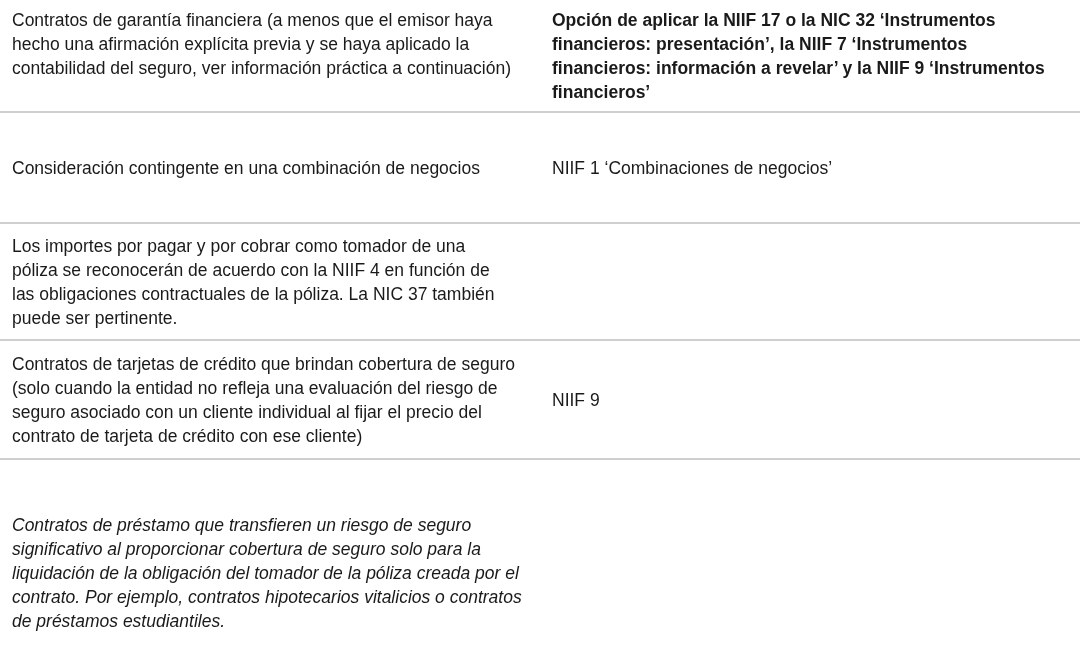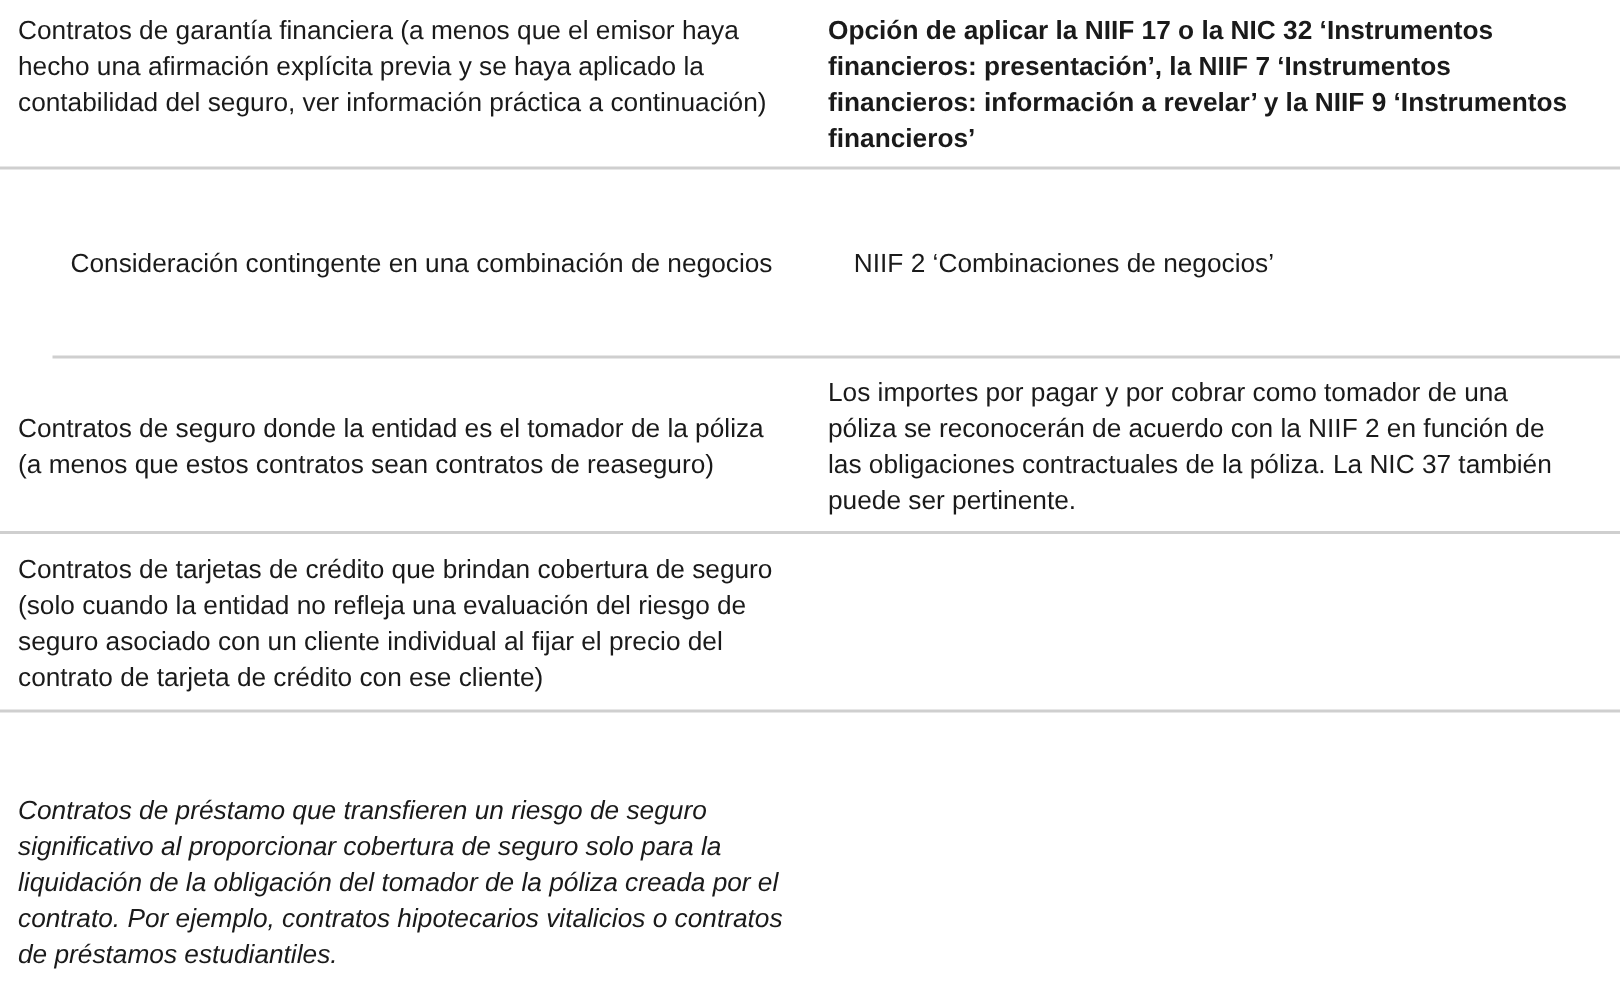--- a/index.html
+++ b/index.html
@@ -53,41 +53,41 @@
 
   <div class="row" style="height:113px; padding-top:4px; align-items:flex-start;">
     <div class="cell left" style="align-items:flex-start; padding-top:4px;">
       <span class="cell-text">Contratos de garantía financiera (a menos que el emisor haya hecho una afirmación explícita previa y se haya aplicado la contabilidad del seguro, ver información práctica a continuación)</span>
     </div>
     <div class="cell right" style="align-items:flex-start; padding-top:4px;font-weight:bold;">
       <span class="cell-text">Opción de aplicar la NIIF 17 o la NIC 32 ‘Instrumentos financieros: presentación’, la NIIF 7 ‘Instrumentos financieros: información a revelar’ y la NIIF 9 ‘Instrumentos financieros’</span>
     </div>
   </div>
 
-  <div class="row" style="height:126px;margin-left:35px;">
+  <div class="row" style="height:111px;">
     <div class="cell left">
       <span class="cell-text">Consideración contingente en una combinación de negocios</span>
     </div>
     <div class="cell right">
-      <span class="cell-text">NIIF 2 ‘Combinaciones de negocios’</span>
+      <span class="cell-text">NIIF 1 ‘Combinaciones de negocios’</span>
     </div>
   </div>
 
   <div class="row" style="height:117px;">
-    <div class="cell left">
-      <span class="cell-text">Contratos de seguro donde la entidad es el tomador de la póliza (a menos que estos contratos sean contratos de reaseguro)</span>
-    </div>
     <div class="cell right">
-      <span class="cell-text">Los importes por pagar y por cobrar como tomador de una póliza se reconocerán de acuerdo con la NIIF 2 en función de las obligaciones contractuales de la póliza. La NIC 37 también puede ser pertinente.</span>
+      <span class="cell-text">Los importes por pagar y por cobrar como tomador de una póliza se reconocerán de acuerdo con la NIIF 4 en función de las obligaciones contractuales de la póliza. La NIC 37 también puede ser pertinente.</span>
     </div>
   </div>
 
   <div class="row" style="height:119px;">
     <div class="cell left">
       <span class="cell-text">Contratos de tarjetas de crédito que brindan cobertura de seguro (solo cuando la entidad no refleja una evaluación del riesgo de seguro asociado con un cliente individual al fijar el precio del contrato de tarjeta de crédito con ese cliente)</span>
+    </div>
+    <div class="cell right">
+      <span class="cell-text">NIIF 9</span>
     </div>
   </div>
 
   <div class="row" style="height:228px;font-style:italic;">
     <div class="cell left">
       <span class="cell-text">Contratos de préstamo que transfieren un riesgo de seguro significativo al proporcionar cobertura de seguro solo para la liquidación de la obligación del tomador de la póliza creada por el contrato. Por ejemplo, contratos hipotecarios vitalicios o contratos de préstamos estudiantiles.</span>
     </div>
   </div>
 
 </div>

